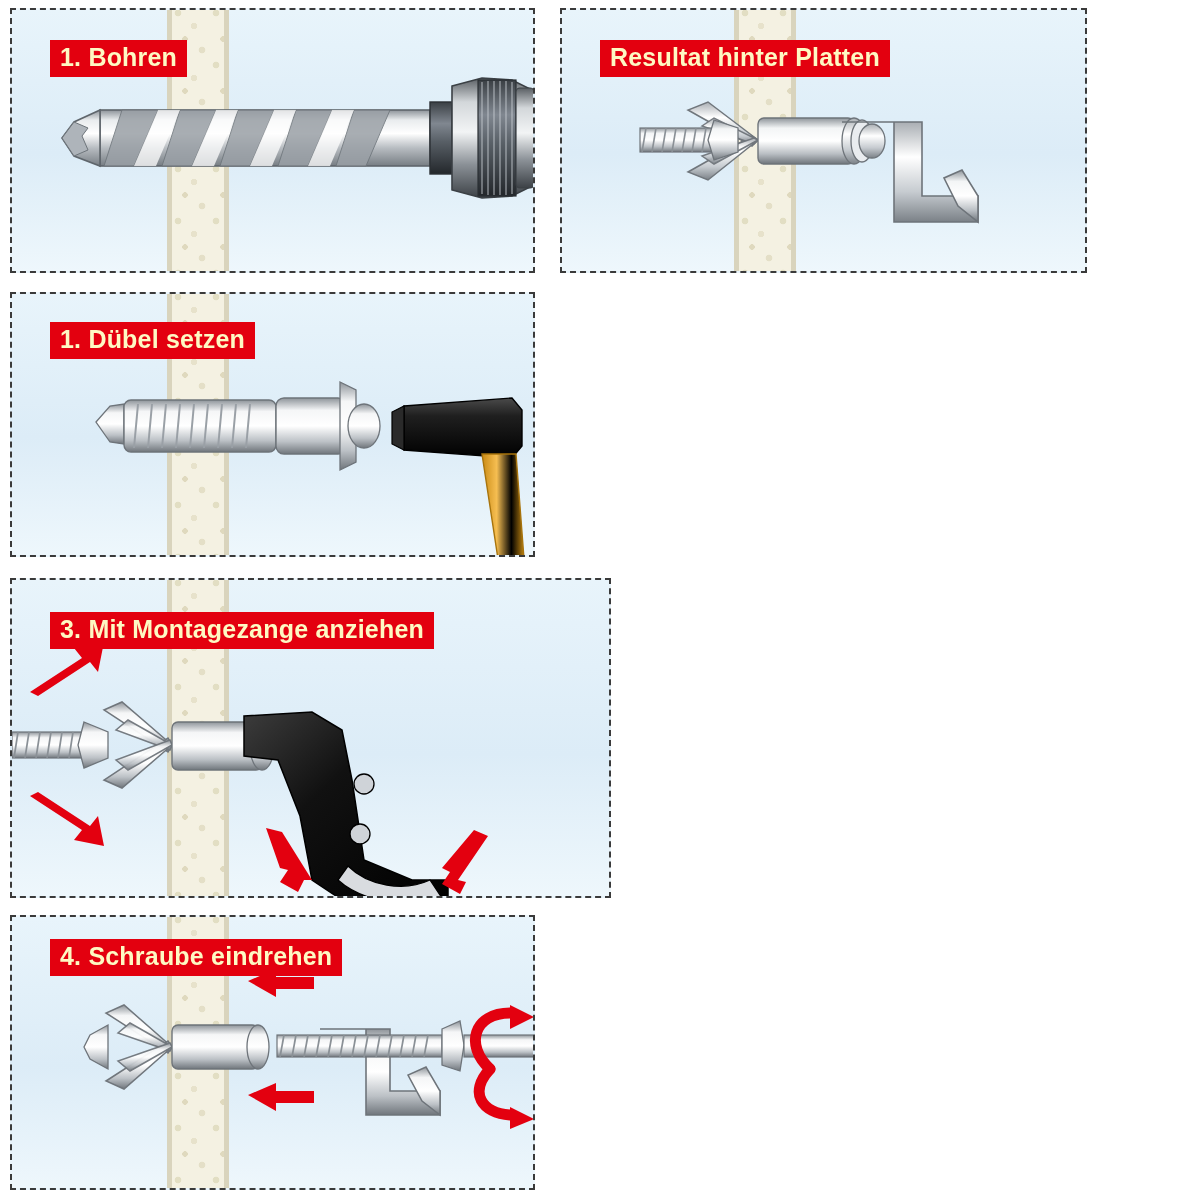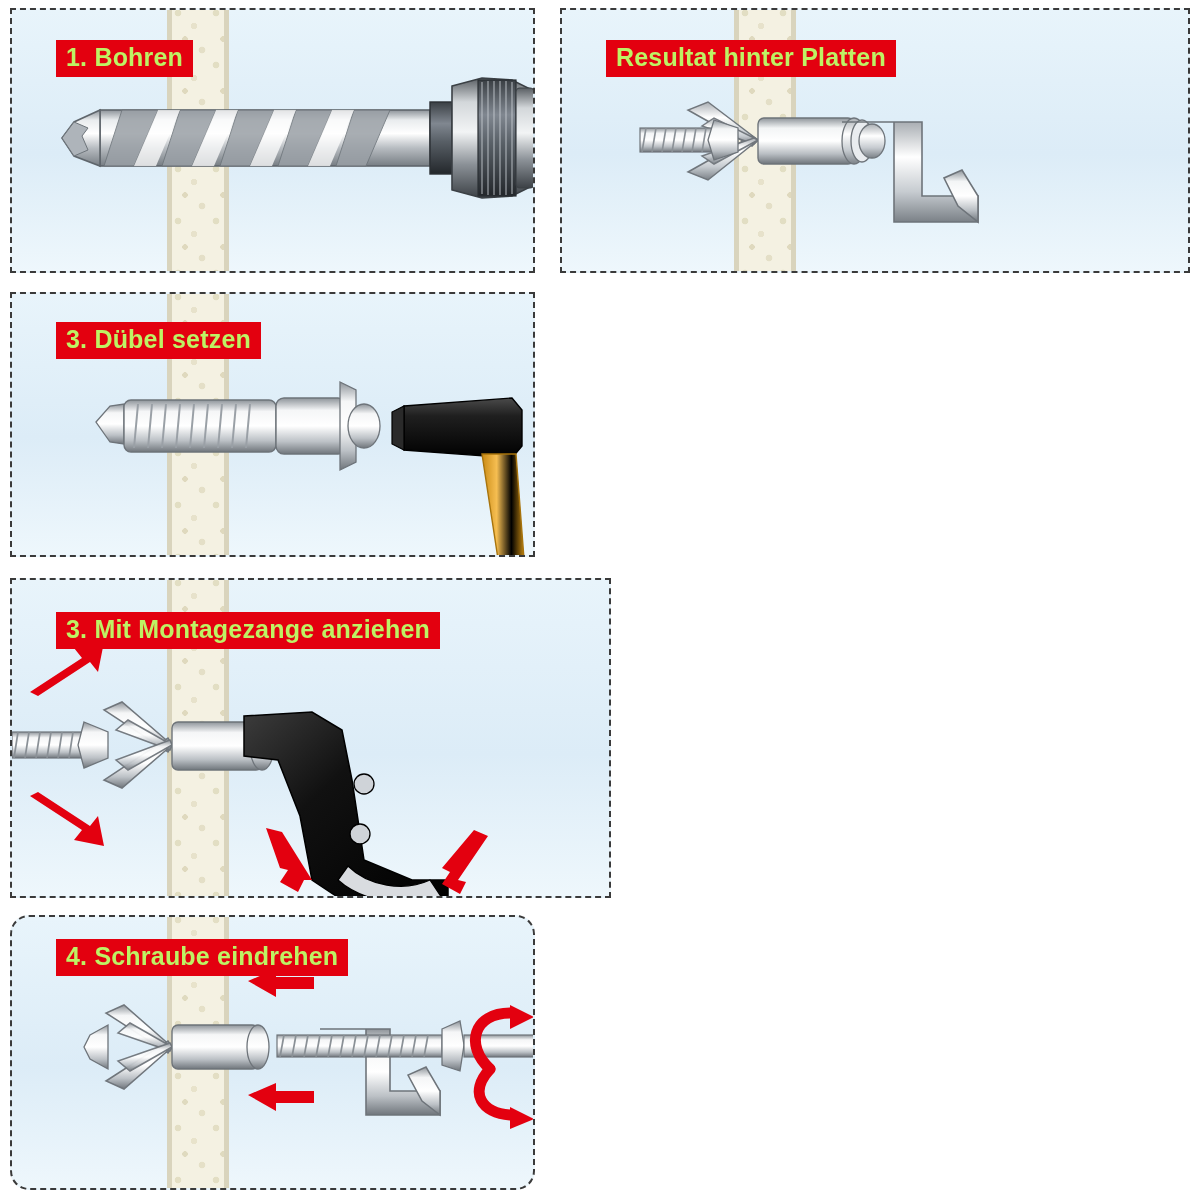--- a/index.html
+++ b/index.html
@@ -23,29 +23,28 @@
   .panel {
     position: absolute;
     border: 2px dashed #3a3a3a;
     box-sizing: border-box;
     background: linear-gradient(to bottom, #e8f4fb 0%, #dcecf7 55%, #eef7fc 100%);
     overflow: hidden;
   }
   .label {
     position: absolute;
     background: #e3000f;
-    color: #bef264;
+    color: #fef9c3;
     font-weight: bold;
     font-size: 25px;
     letter-spacing: 0.2px;
     padding: 5px 10px 7px 10px;
     white-space: nowrap;
     line-height: 1;
     z-index: 30;
-    margin-left: 6px;
   }
   .wall {
     position: absolute;
     top: -4px;
     bottom: -4px;
     background: #f4f1e2;
     z-index: 1;
   }
   .wall .edgeL, .wall .edgeR {
     position: absolute;
@@ -134,21 +133,21 @@
         <line x1="482" y1="71" x2="482" y2="185"></line>
           <line x1="488" y1="71" x2="488" y2="185"></line>
         <line x1="494" y1="71" x2="494" y2="185"></line>
           <line x1="500" y1="72" x2="500" y2="184"></line>
       </g>
       <rect x="504" y="78" width="18" height="100" rx="4" fill="url(#chuckG)" stroke="#3b4045" stroke-width="1.2"></rect>
     </svg>
     <div class="label" style="left:38px; top:30px;">1. Bohren</div>
   </div>
 
-  <div class="panel" style="left:560px; top:8px; width:630px; height:265px;">
+  <div class="panel" style="left:560px; top:8px; width:527px; height:265px;">
     <div class="wall" style="left:172px; width:62px;">
       <div class="edgeL"></div>
       <div class="dots"></div>
       <div class="edgeR"></div>
     </div>
     <svg class="noevents" width="527" height="265" viewBox="0 0 527 265" style="position:absolute;left:0;top:0;z-index:5;">
       <defs>
         <linearGradient id="mtR" x1="0" y1="0" x2="0" y2="1">
           <stop offset="0%" stop-color="#8e949a"></stop>
           <stop offset="22%" stop-color="#f3f5f6"></stop>
@@ -244,21 +243,21 @@
 
       <path d="M328 88 L344 96 L344 168 L328 176 Z" fill="url(#mt2)" stroke="#6e747a" stroke-width="1.3"></path>
 
       <ellipse cx="352" cy="132" rx="16" ry="22" fill="url(#mt2)" stroke="#6e747a" stroke-width="1.3"></ellipse>
 
       <path d="M392 112 L500 104 L510 116 L510 152 L500 164 L392 156 Z" fill="url(#blackG2)" stroke="#000" stroke-width="1.4"></path>
       <path d="M392 112 L392 156 L380 150 L380 118 Z" fill="#2a2a2a" stroke="#000" stroke-width="1.2"></path>
 
       <path d="M470 160 L504 160 L512 265 L486 265 Z" fill="url(#woodG)" stroke="#a8740d" stroke-width="1.4"></path>
     </svg>
-    <div class="label" style="left:38px; top:28px;">3. Dübel setzen</div>
+    <div class="label" style="left:38px; top:28px;">1. Dübel setzen</div>
   </div>
 
   <div class="panel" style="left:10px; top:578px; width:601px; height:320px;">
     <div class="wall" style="left:155px; width:62px;">
       <div class="edgeL"></div>
       <div class="dots"></div>
       <div class="edgeR"></div>
     </div>
     <svg class="noevents" width="525" height="320" viewBox="0 0 525 320" style="position:absolute;left:0;top:0;z-index:5;">
       <defs>
@@ -311,21 +310,21 @@
       <g fill="#e3000f">
         <path d="M270 252 L300 300 L292 300 L286 312 L268 302 L276 290 L268 288 L254 248 Z"></path>
       </g>
       <g fill="#e3000f">
         <path d="M476 256 L446 300 L454 302 L448 314 L430 304 L438 292 L430 288 L462 250 Z"></path>
       </g>
     </svg>
     <div class="label" style="left:38px; top:32px;">3. Mit Montagezange anziehen</div>
   </div>
 
-  <div class="panel" style="left:10px; top:915px; width:525px; height:275px;border-radius:19px;">
+  <div class="panel" style="left:10px; top:915px; width:525px; height:275px;">
     <div class="wall" style="left:155px; width:62px;">
       <div class="edgeL"></div>
       <div class="dots"></div>
       <div class="edgeR"></div>
     </div>
     <svg class="noevents" width="525" height="275" viewBox="0 0 525 275" style="position:absolute;left:0;top:0;z-index:5;">
       <defs>
         <linearGradient id="mt4" x1="0" y1="0" x2="0" y2="1">
           <stop offset="0%" stop-color="#8e949a"></stop>
           <stop offset="22%" stop-color="#f5f6f7"></stop>

